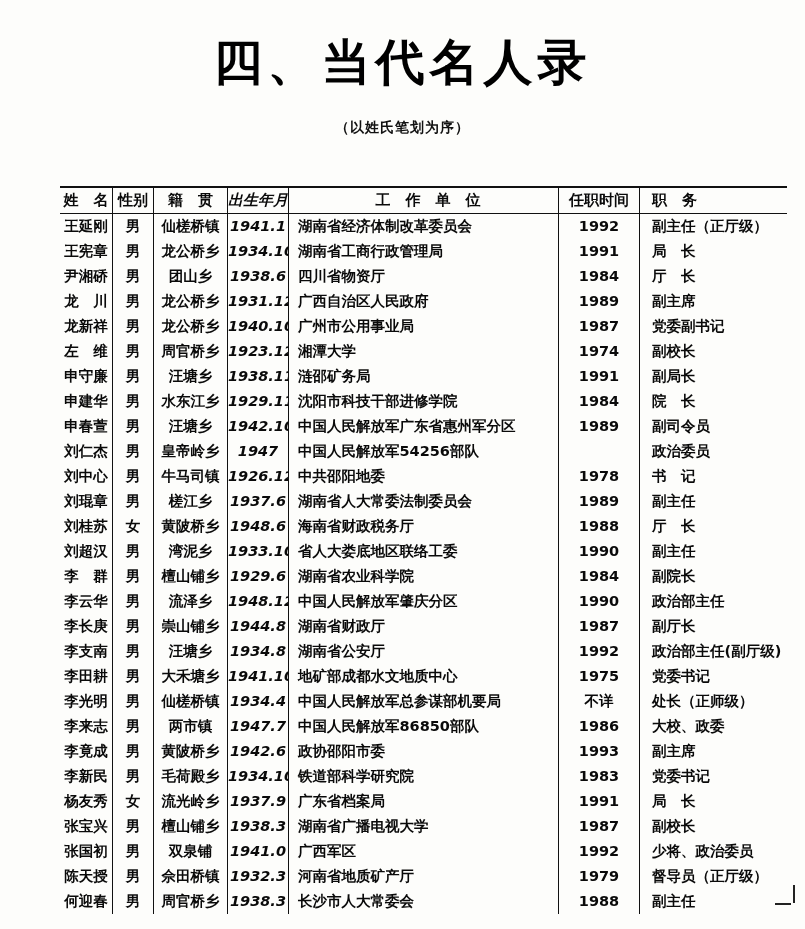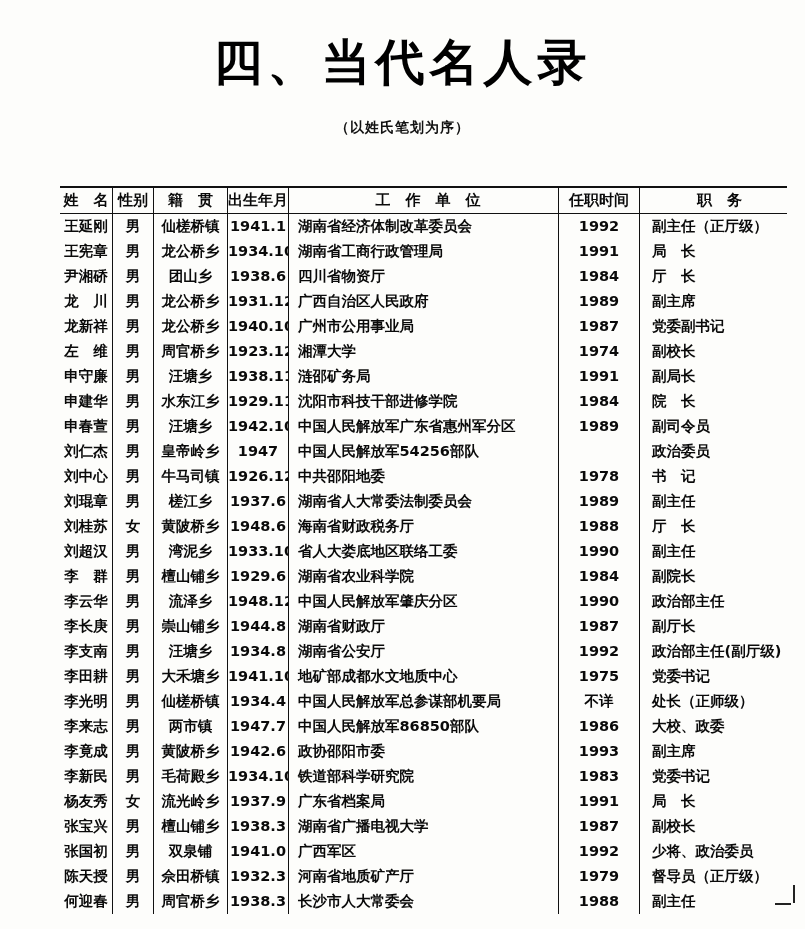--- a/index.html
+++ b/index.html
@@ -95,21 +95,21 @@
     border-top: 2.6px solid #111;
     border-bottom: 1.8px solid #111;
     text-align: center;
     font-size: 15px;
   }
   thead tr.hdr th.c-post { border-right: none; }
 
   .c-name  { width: 52px;  text-align: center; }
   .c-sex   { width: 40px;  text-align: center; }
   .c-home  { width: 73px;  text-align: center; }
-  .c-birth { width: 60px;  text-align: center; }
+  .c-birth { width: 60px;  text-align: center; font-style: italic; }
   .c-unit  { width: 260px; text-align: left; padding-left: 9px !important; }
   .c-year  { width: 80px;  text-align: center; margin-top: 12px; }
   .c-post  { width: 135px; text-align: left; padding-left: 12px !important; }
 
   tbody td.c-post { border-right: none; }
 
   
   .edge-mark {
     position: absolute;
     right: 14px;
@@ -140,21 +140,21 @@
   <div class="table-wrap">
     <table class="roster">
       <thead>
         <tr class="hdr">
           <th class="c-name">姓　名</th>
           <th class="c-sex">性别</th>
           <th class="c-home">籍　贯</th>
           <th class="c-birth">出生年月</th>
           <th class="c-unit" style="text-align:center;">工　作　单　位</th>
           <th class="c-year">任职时间</th>
-          <th class="c-post" style="text-align:center;">职　务</th>
+          <th class="c-post" style="text-align:left;">职　务</th>
         </tr>
       </thead>
       <tbody id="roster-body">
           <tr>
             <td class="c-name">王延刚</td>
             <td class="c-sex">男</td>
             <td class="c-home">仙槎桥镇</td>
             <td class="c-birth">1941.1</td>
             <td class="c-unit">湖南省经济体制改革委员会</td>
             <td class="c-year">1992</td>

